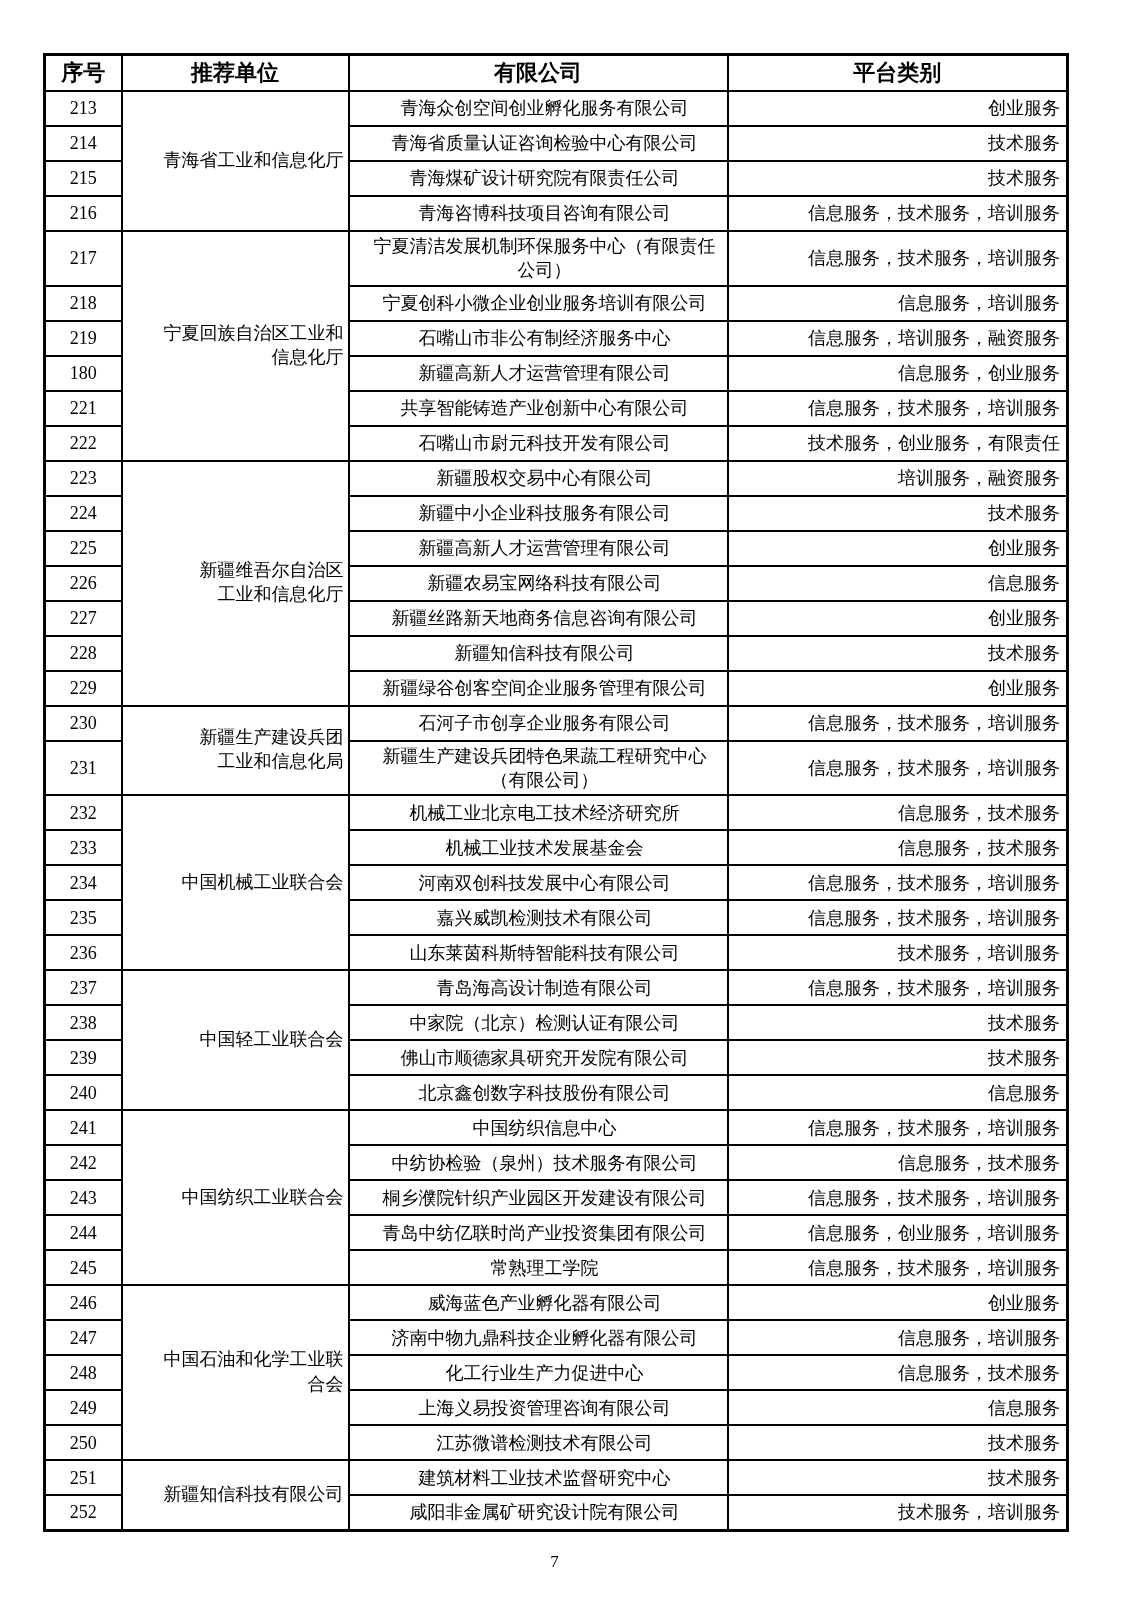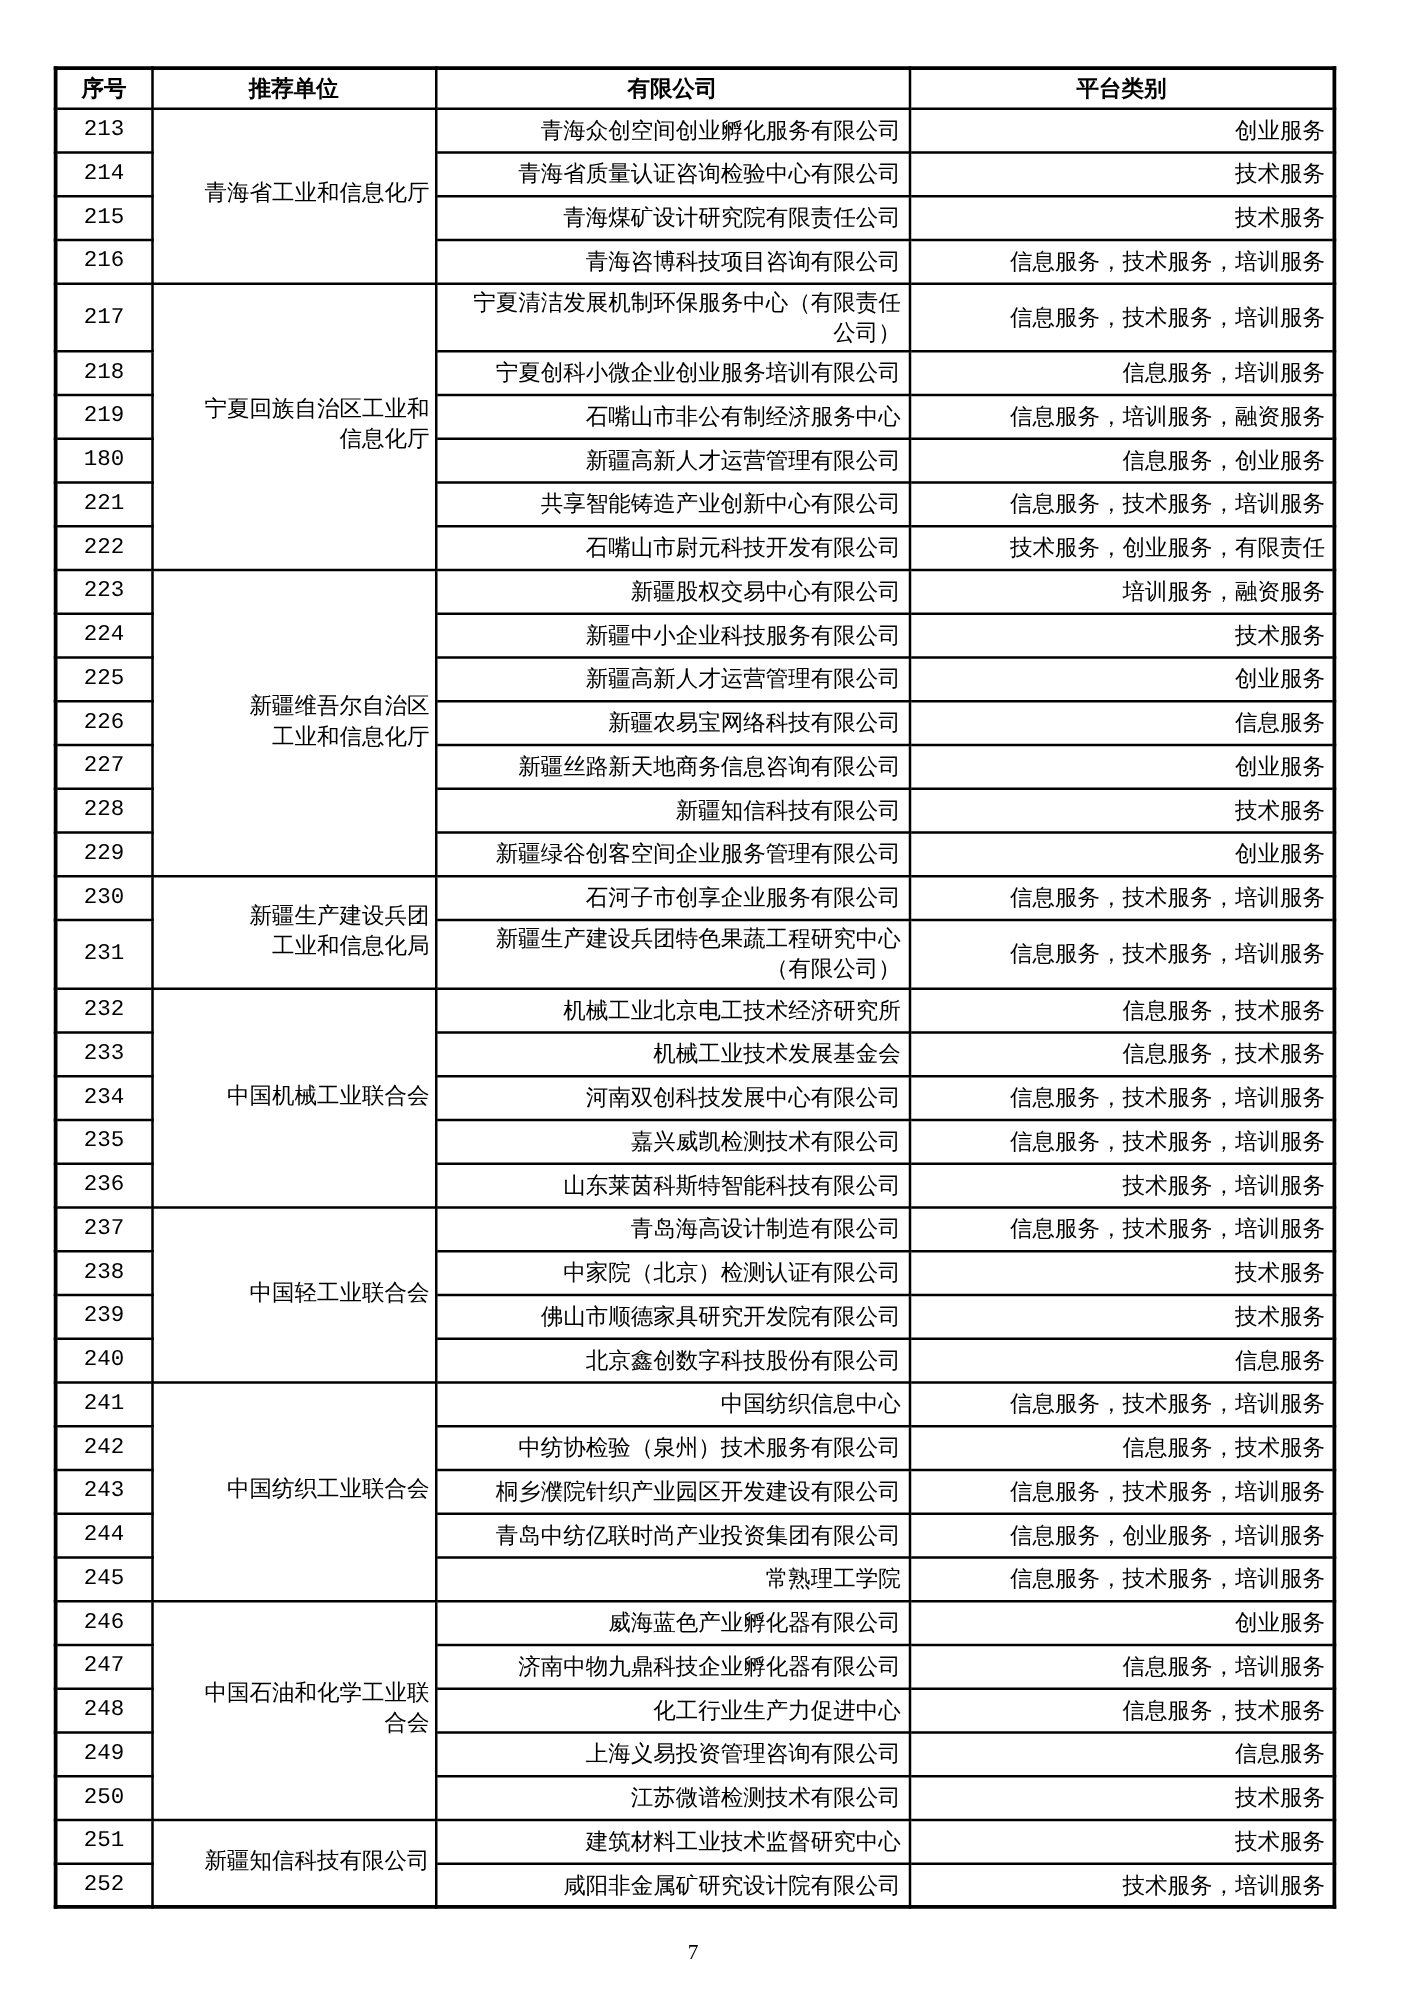--- a/index.html
+++ b/index.html
@@ -27,44 +27,43 @@
   .doc-table td {
     border: 2px solid #000000;
     box-sizing: border-box;
     vertical-align: middle;
     overflow: hidden;
   }
   .doc-table thead th {
     height: 32px;
     font-family: "Liberation Sans", sans-serif;
     font-weight: 700;
-    font-size: 18px;
+    font-size: 22px;
     text-align: center;
     padding: 2px 4px;
     white-space: nowrap;
   }
   .doc-table td {
     height: 35px;
     font-size: 18px;
     line-height: 1.35;
     padding: 2px 6px;
     white-space: pre-line;
   }
   td.col-index {
     text-align: center;
     padding: 2px 2px;
-    font-family: Liberation Mono, monospace;
   }
   td.col-recommender {
     text-align: right;
     padding: 2px 4px;
     font-family: Liberation Mono, monospace;
   }
   td.col-org {
-    text-align: right;
+    text-align: center;
     padding-left: 19px;
     border-radius: 14px;
   }
   td.col-category {
     text-align: right;
     padding-left: 8px;
   }
   .page-footer {
     position: absolute;
     left: 43px;

